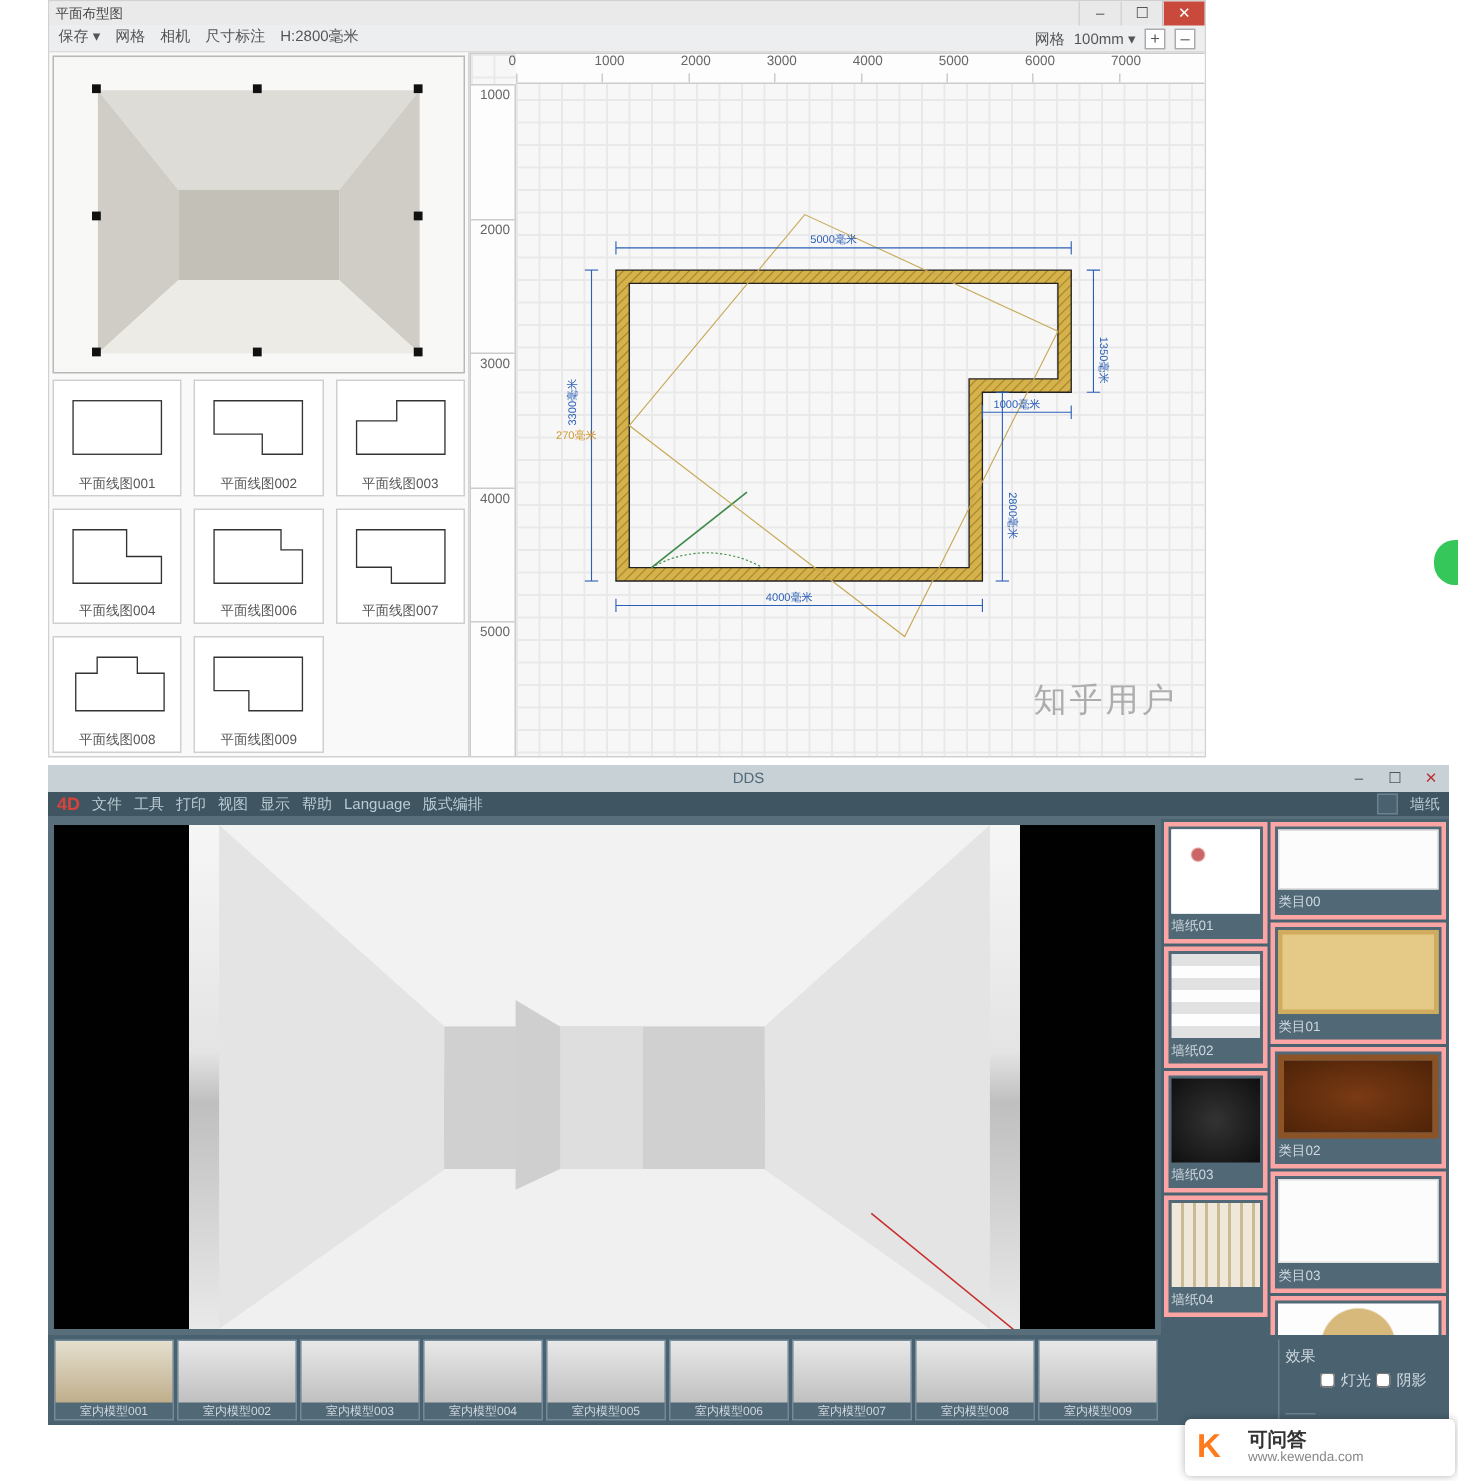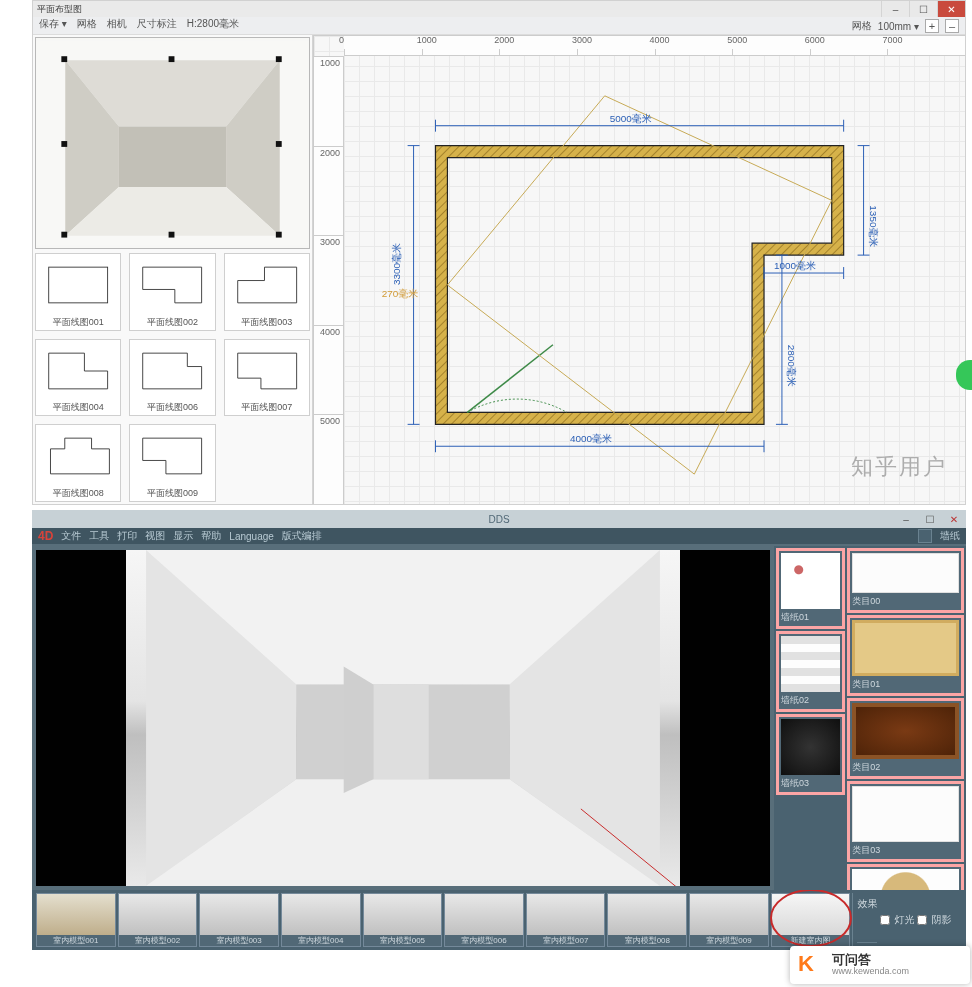--- a/index.html
+++ b/index.html
@@ -1,19 +1,19 @@
 <!DOCTYPE html>
 <html><head>
 <meta charset="utf-8">
 <style>
 * { margin: 0; padding: 0; box-sizing: border-box; font-family: "Microsoft YaHei", sans-serif; }
 body { width: 972px; height: 987px; background: #fff; position: relative; overflow: hidden; }
 
 
-.top-app { position: absolute; left: 32px; top: 0; width: 934px; height: 505px; background: #f9f9f9; border: 1px solid #d1d1d1; }
+.top-app { position: absolute; left: 32px; top: 0; width: 772px; height: 505px; background: #f9f9f9; border: 1px solid #d1d1d1; }
 .top-titlebar { height: 16px; background: #eaeaea; display: flex; align-items: center; padding: 0 4px; position: relative; }
 .top-titlebar .title { font-size: 9px; color: #444; }
 .top-winbtns { position: absolute; right: 0; top: 0; display: flex; }
 .top-winbtns .btn { width: 28px; height: 16px; display: flex; align-items: center; justify-content: center; font-size: 10px; background: #e9e9e9; color: #555; border-left: 1px solid #d4d4d4; }
 .top-winbtns .close { background: #c94a3d; color: #fff; }
 
 .top-menubar { height: 18px; background: #edeef0; display: flex; padding: 0 6px; gap: 10px; border-bottom: 1px solid #dcdcdc; }
 .top-menubar span { font-size: 10px; color: #555; }
 .top-right-status { position: absolute; right: 6px; top: 17px; height: 16px; display: flex; align-items: center; gap: 6px; font-size: 10px; color: #555; }
 .zoom-btn { width: 14px; height: 14px; border: 1px solid #aaa; display: flex; align-items: center; justify-content: center; font-size: 11px; line-height: 1; background: #fff; }
@@ -356,20 +356,24 @@
             <span class="mat-label">墙纸01</span>
           </div>
         <div class="mat-item">
             <div class="mat-swatch sw-pattern"></div>
             <span class="mat-label">墙纸02</span>
           </div>
         <div class="mat-item">
             <div class="mat-swatch sw-dark"></div>
             <span class="mat-label">墙纸03</span>
           </div>
+        <div class="mat-item">
+            <div class="mat-swatch sw-stripe"></div>
+            <span class="mat-label">墙纸04</span>
+          </div>
       </div>
       <div class="mat-col wide">
         <div class="mat-item">
             <div class="mat-swatch sw-white" style="height:40px"></div>
             <span class="mat-label">类目00</span>
           </div>
         <div class="mat-item">
             <div class="mat-swatch sw-gold"></div>
             <span class="mat-label">类目01</span>
           </div>
@@ -419,27 +423,20 @@
         <span class="tl">室内模型007</span>
       </div>
     <div class="b-thumb">
         <div class="img"></div>
         <span class="tl">室内模型008</span>
       </div>
     <div class="b-thumb">
         <div class="img"></div>
         <span class="tl">室内模型009</span>
       </div>
-    <div class="b-thumb" style="position:relative">
-      <div class="img" style="background:linear-gradient(#f6f6f6,#d8d8d8)"></div>
-      <span class="tl">新建室内图</span>
-      <svg style="position:absolute;left:-6px;top:-6px;width:90px;height:66px;pointer-events:none">
-          <ellipse class="redcircle" cx="45" cy="30" rx="40" ry="28"></ellipse>
-        </svg>
-    </div>
     <div class="b-rightbar" style="margin-left:auto;width:110px;height:54px">
       <span class="hdr">效果</span>
       <label class="chk">
           <input type="checkbox" style="">
           <span>灯光</span>
         </label>
       <label class="chk">
           <input type="checkbox" style="">
           <span>阴影</span>
         </label>

